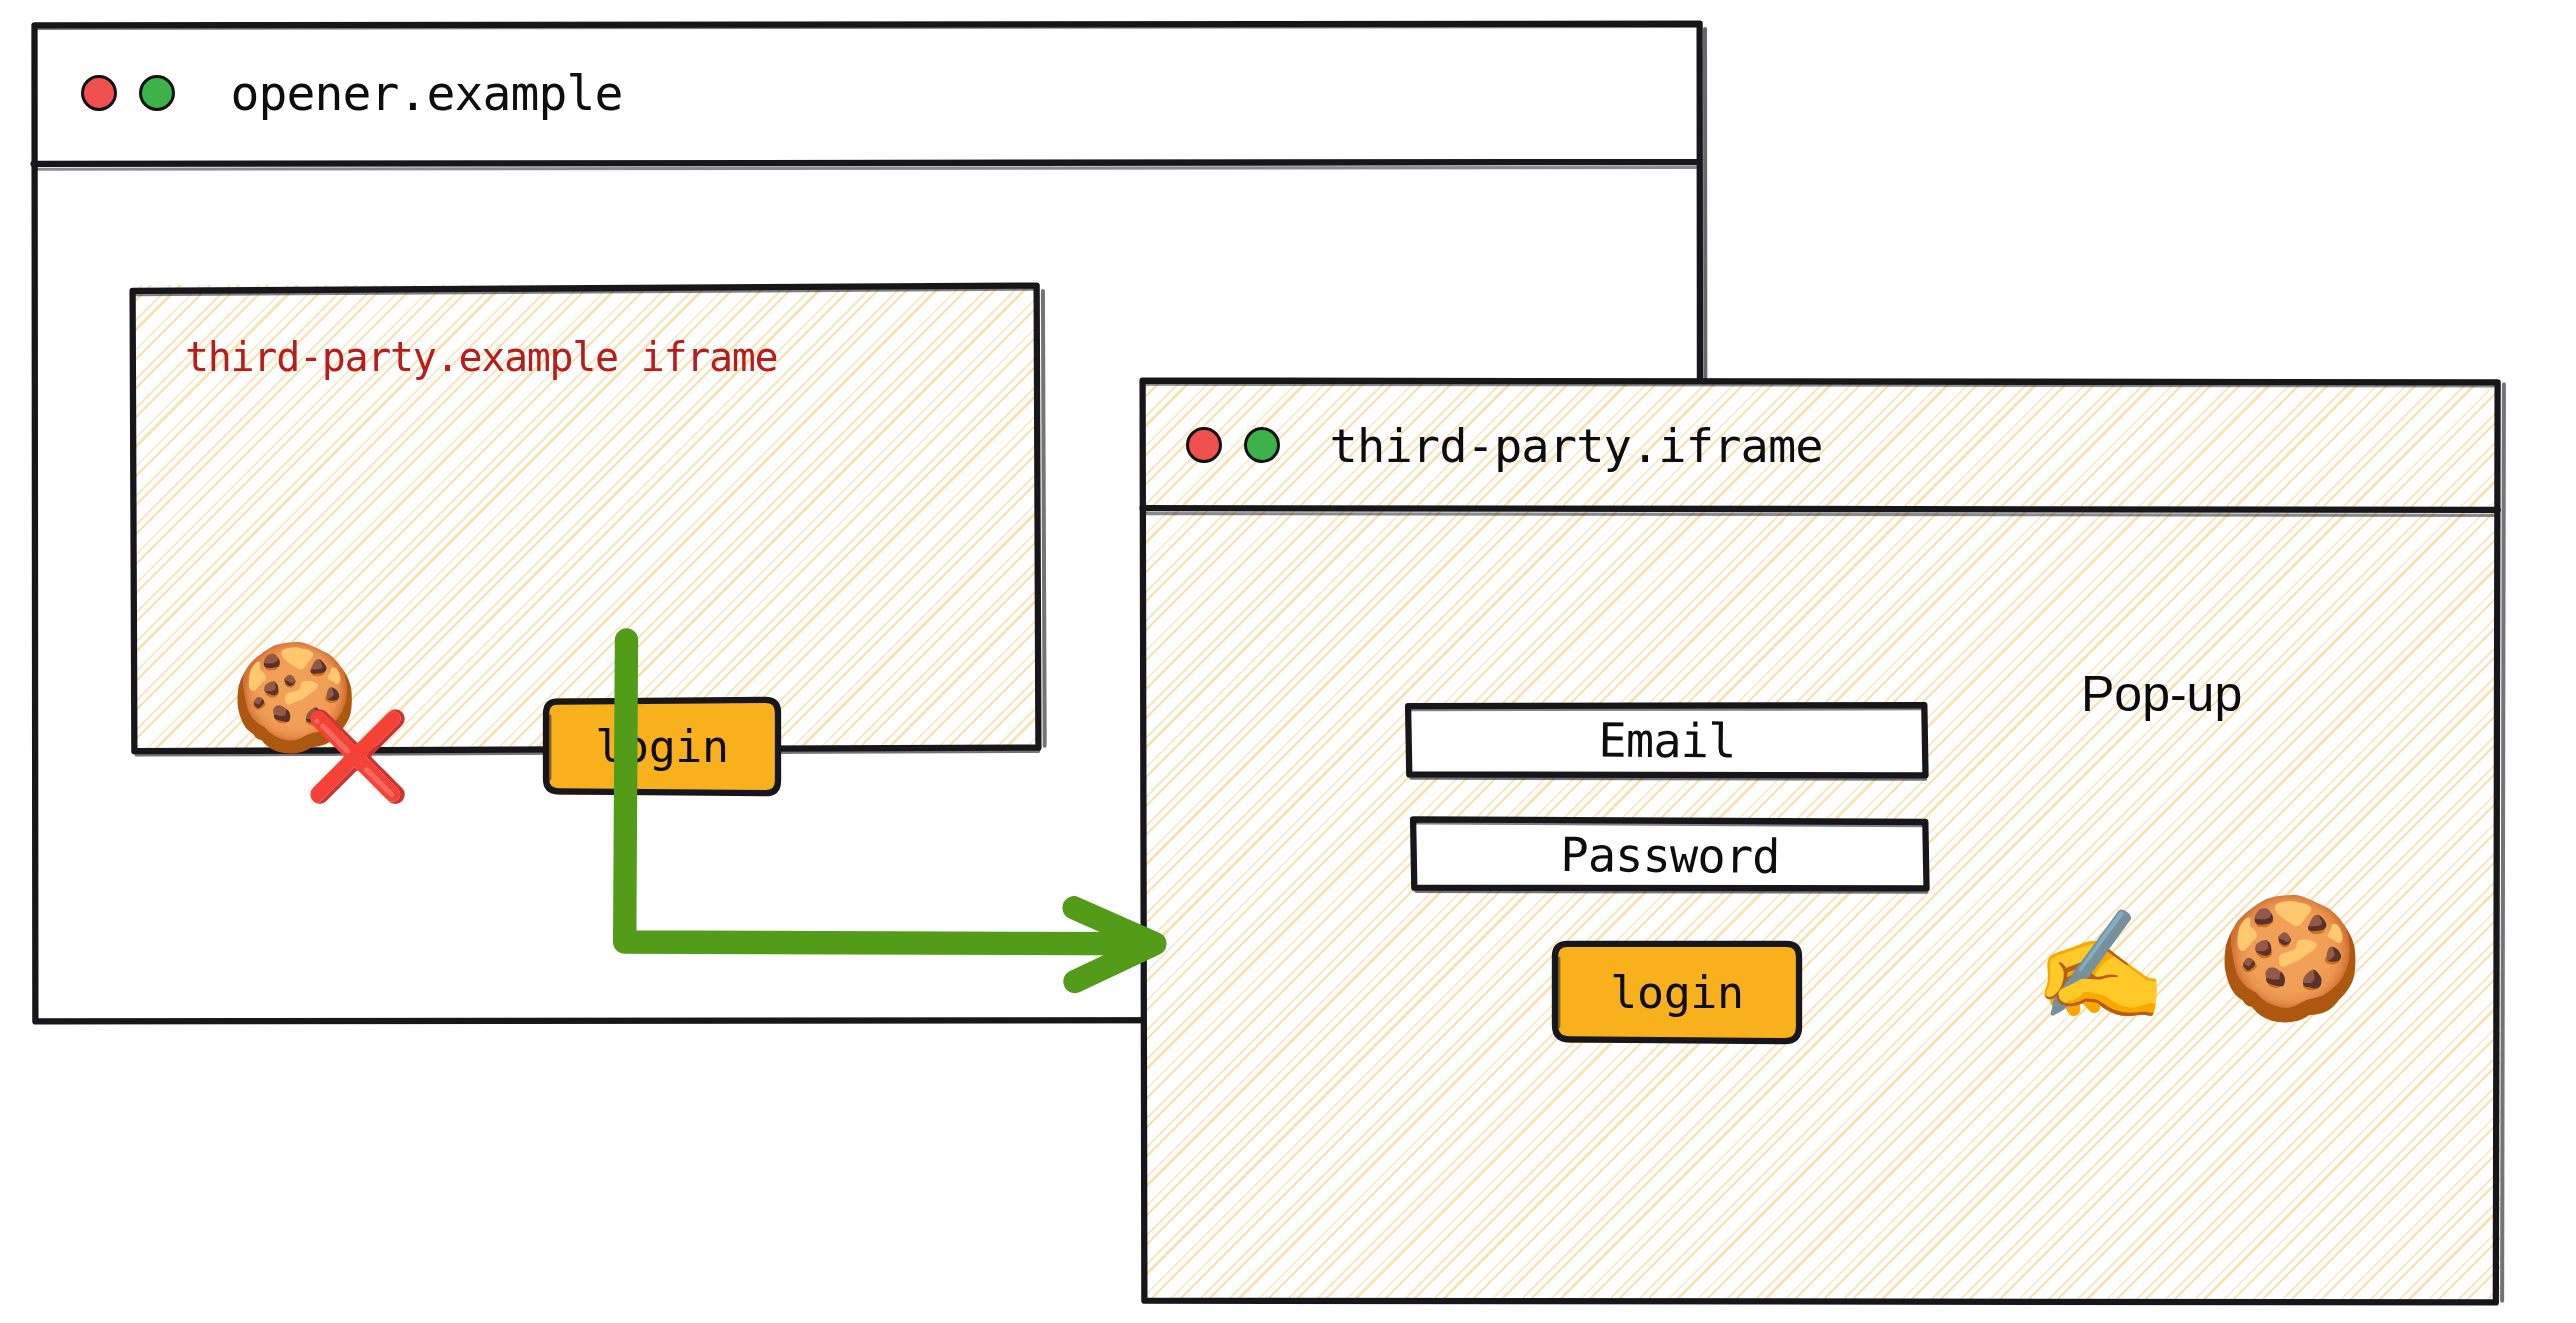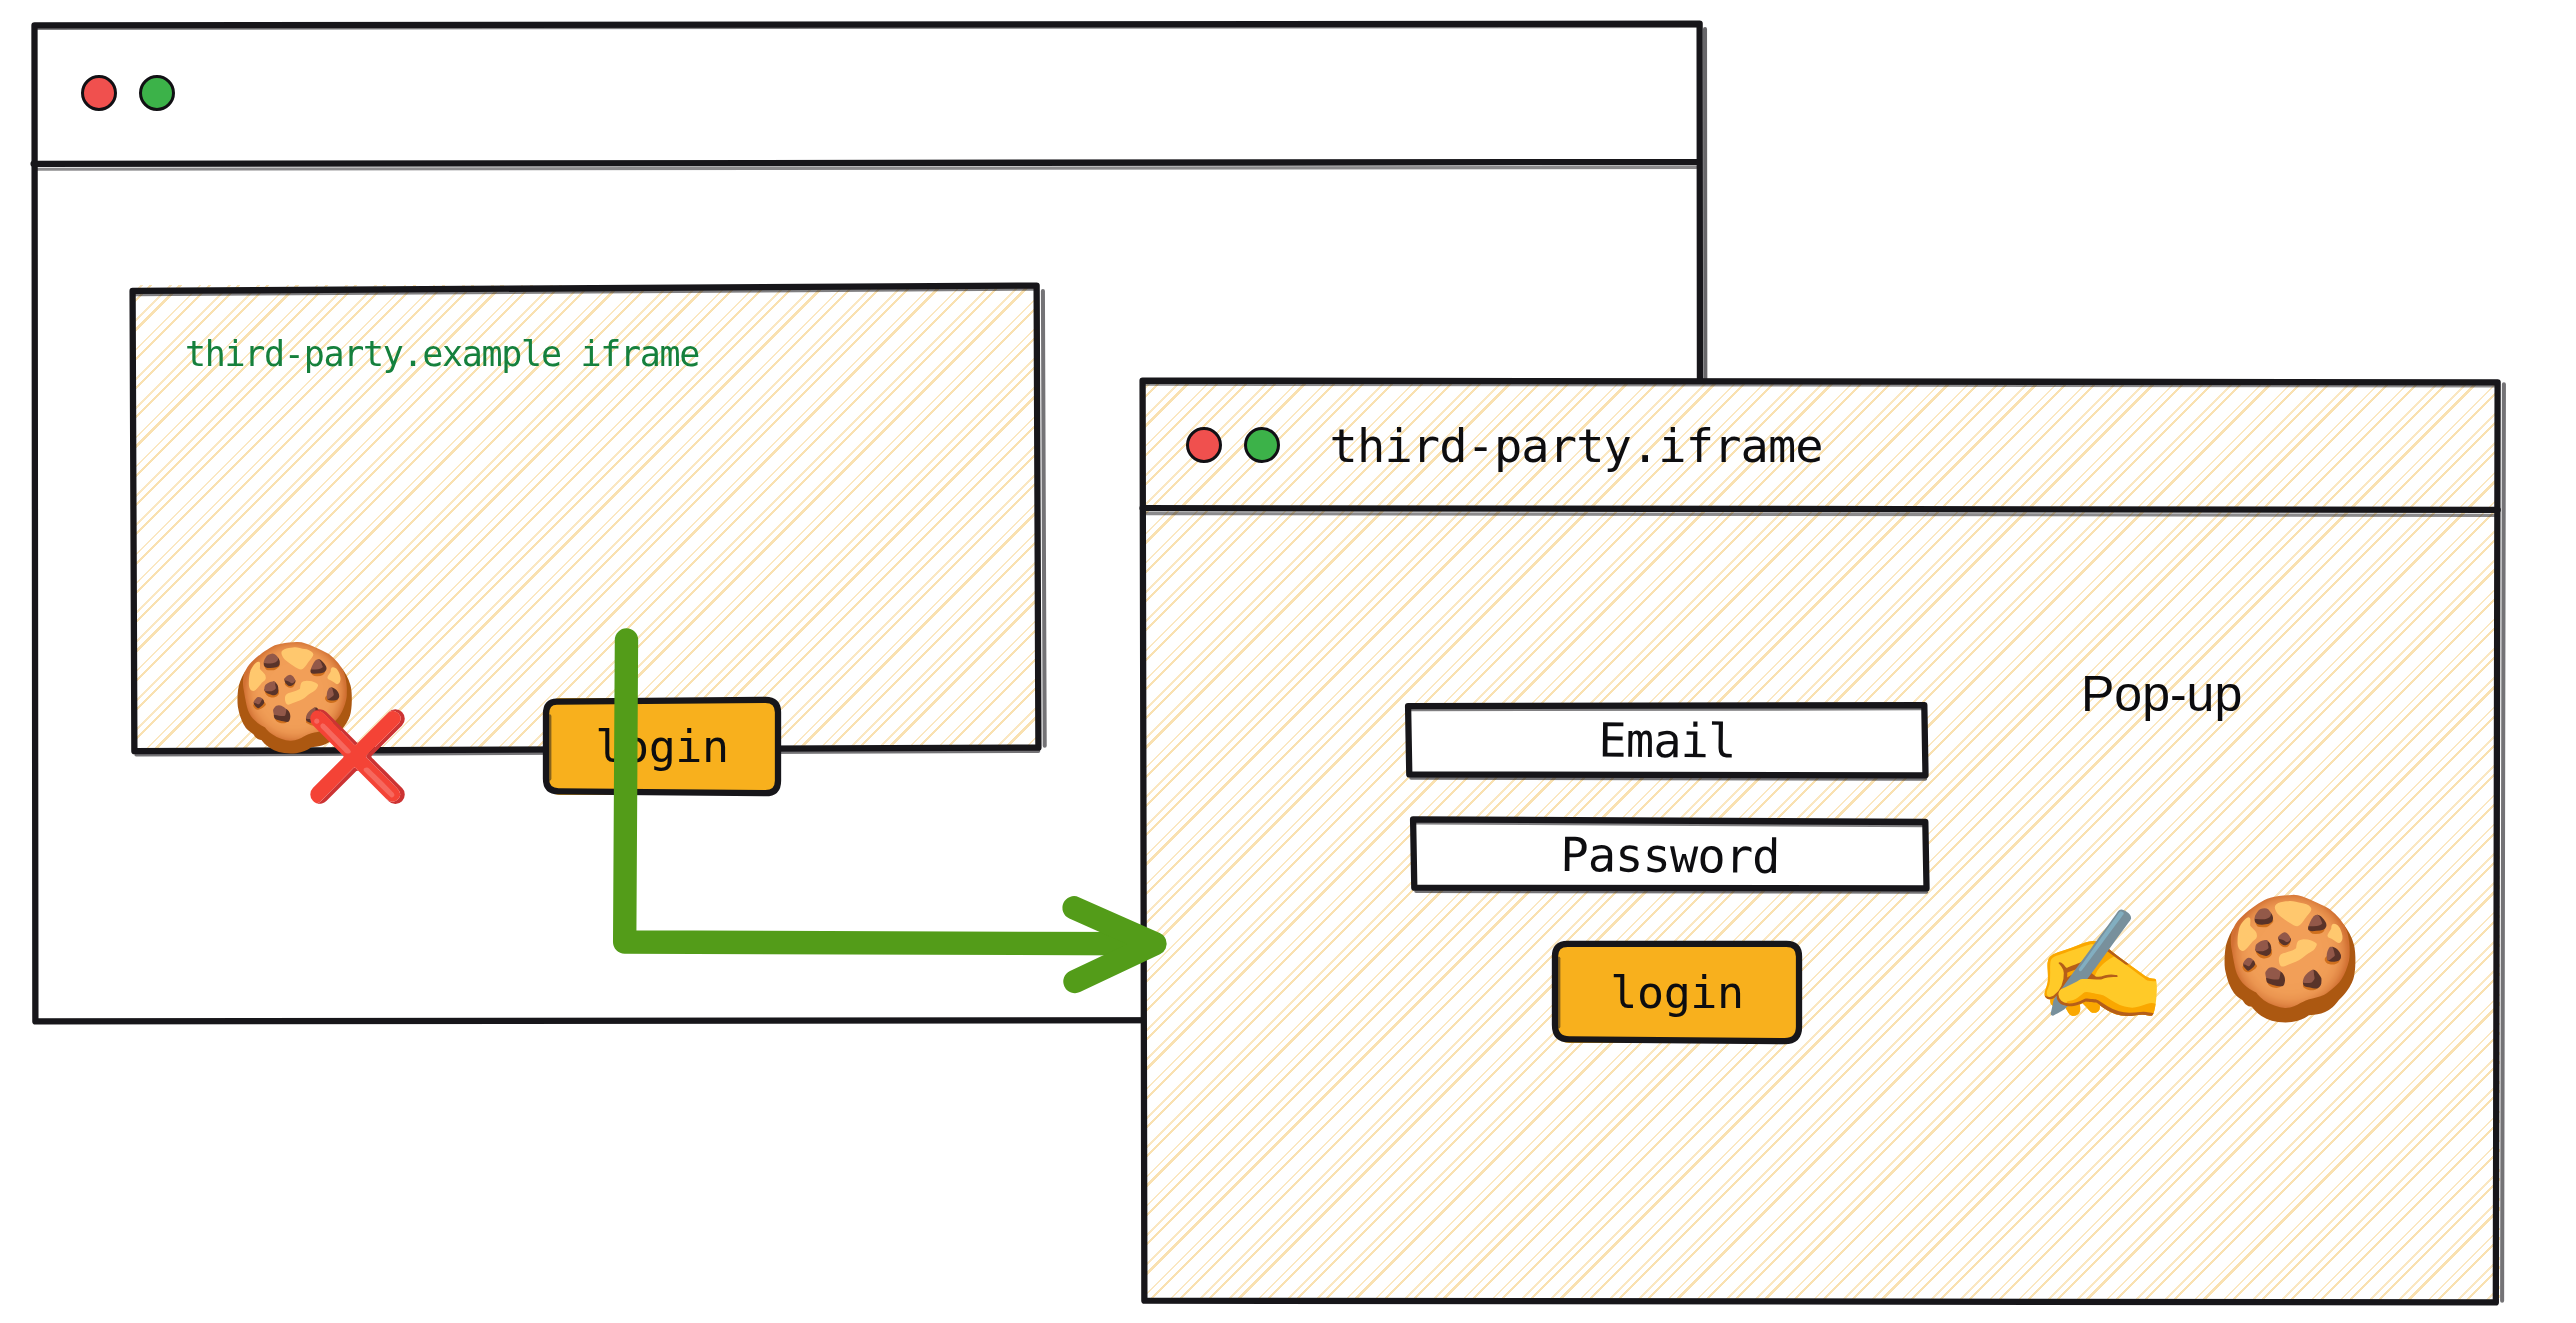--- a/index.html
+++ b/index.html
@@ -119,23 +119,23 @@
     z-index: 2;
   }
   #iframe-box .inner {
     position: absolute;
     inset: 0;
   }
   .iframe-title {
     position: absolute;
     left: 52px;
     top: 49px;
-    font-size: 35px;
+    font-size: 40px;
     letter-spacing: -1.3px;
-    color: #15803d;
+    color: #b91c1c;
     white-space: nowrap;
     font-family: "DejaVu Sans Mono", "Liberation Mono", monospace;
   }
 
   
   .emoji {
     position: absolute;
     line-height: 1;
     user-select: none;
   }
@@ -289,20 +289,21 @@
     <path d="M15,16 L1868,14 L1869,1122 L16,1124 Z" stroke-width="7"></path>
     <path d="M17,19 L1866,17" stroke-width="4" opacity="0.55"></path>
     <path d="M14,170 L1867,168" stroke-width="7"></path>
     <path d="M16,176 L1864,174" stroke-width="3.5" opacity="0.5"></path>
     <path d="M1874,20 L1875,1120" stroke-width="4.5" opacity="0.65"></path>
   </svg>
 
   <div class="titlebar">
     <span class="dot red"></span>
     <span class="dot green"></span>
+    <span class="win-title">opener.example</span>
   </div>
 
   <div class="win-body">
 
     <div id="iframe-box">
       <div class="inner hatch"></div>
 
       <svg class="win-svg" viewBox="0 0 1036 544" preserveAspectRatio="none">
         <path d="M14,20 L1020,14 L1022,528 L16,532 Z" stroke-width="7"></path>
         <path d="M16,24 L1018,18" stroke-width="3.5" opacity="0.55"></path>

